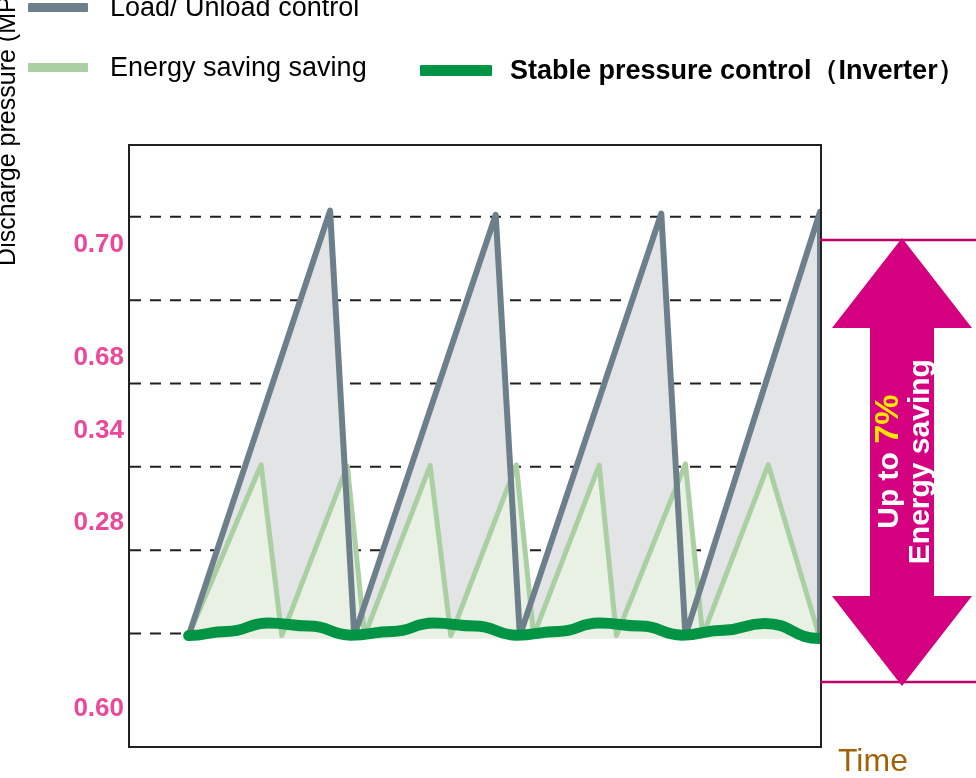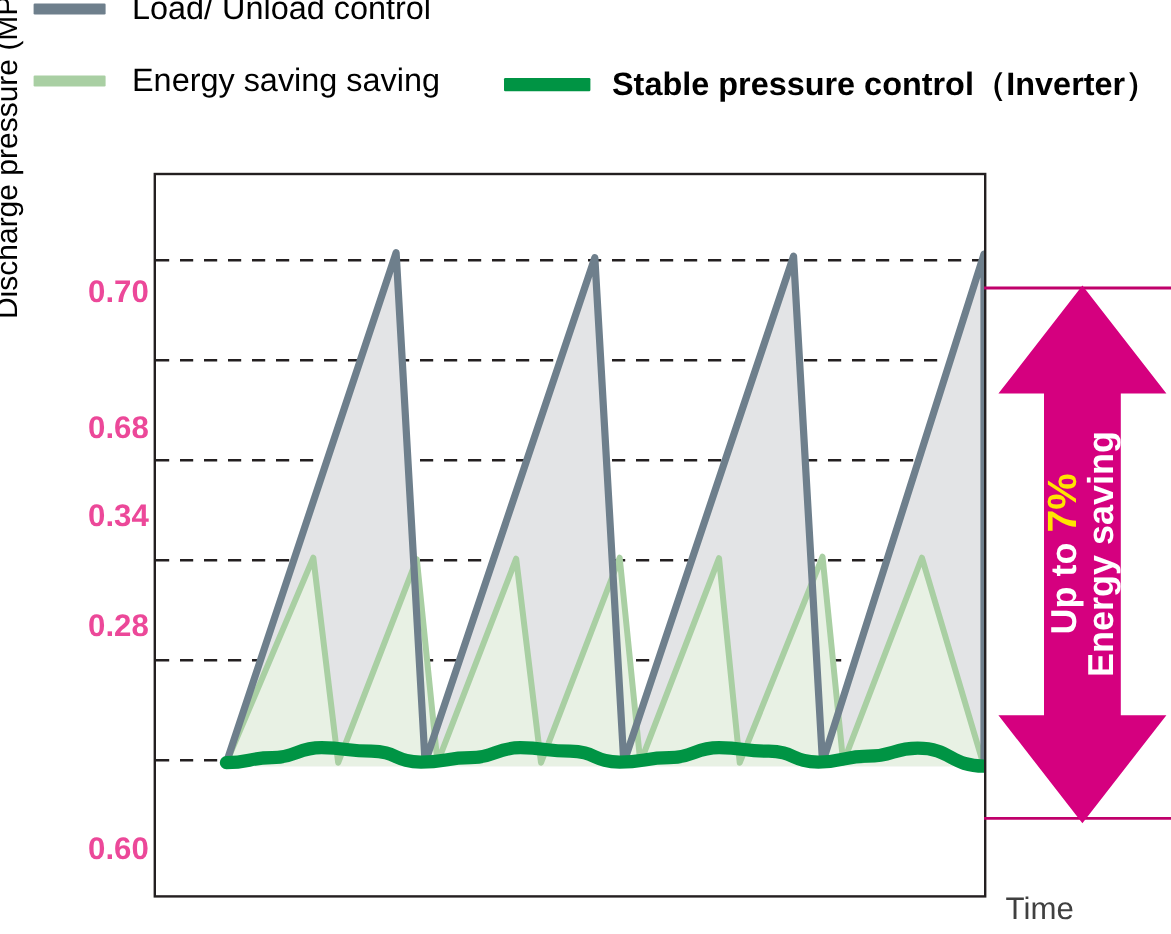--- a/index.html
+++ b/index.html
@@ -38,21 +38,21 @@
     position:absolute;left:-8px;top:290px;width:340px;
     transform:rotate(-90deg);transform-origin:left top;
     font-size:25px;color:#000;text-align:center;white-space:nowrap;
   }
   .y-tick{
     position:absolute;right:0;width:120px;text-align:right;
     font-size:26px;font-weight:bold;color:#ec4899;
   }
   #y-ticks{position:absolute;left:0;top:144px;width:124px;height:604px;}
   #x-axis-title{
-    position:absolute;left:838px;top:742px;font-size:26px;color:#404040;
+    position:absolute;left:838px;top:742px;font-size:32px;color:#a16207;
   }
 
   
   #saving-arrow{position:absolute;left:828px;top:236px;width:148px;height:452px;}
   #arrow-text{
     position:absolute;left:828px;top:236px;width:148px;height:452px;
     display:flex;align-items:center;justify-content:center;
     pointer-events:none;
   }
   #arrow-text .rot{

